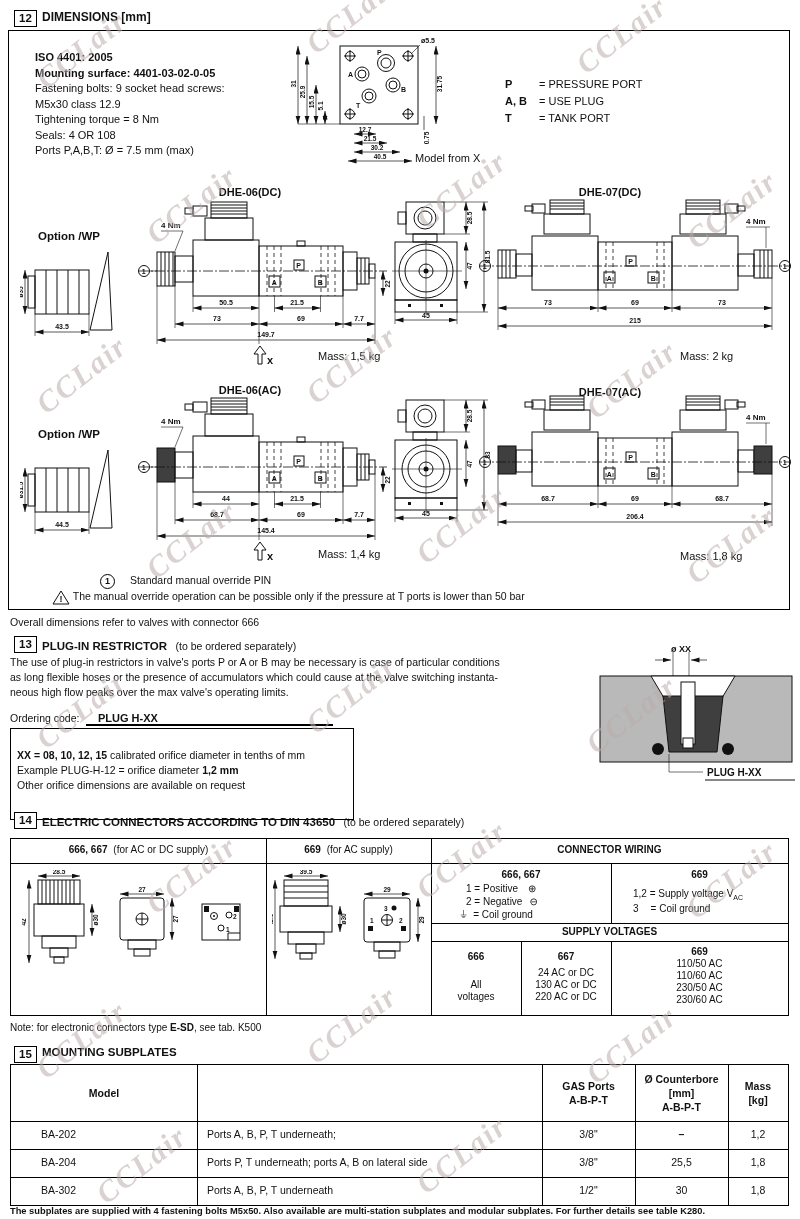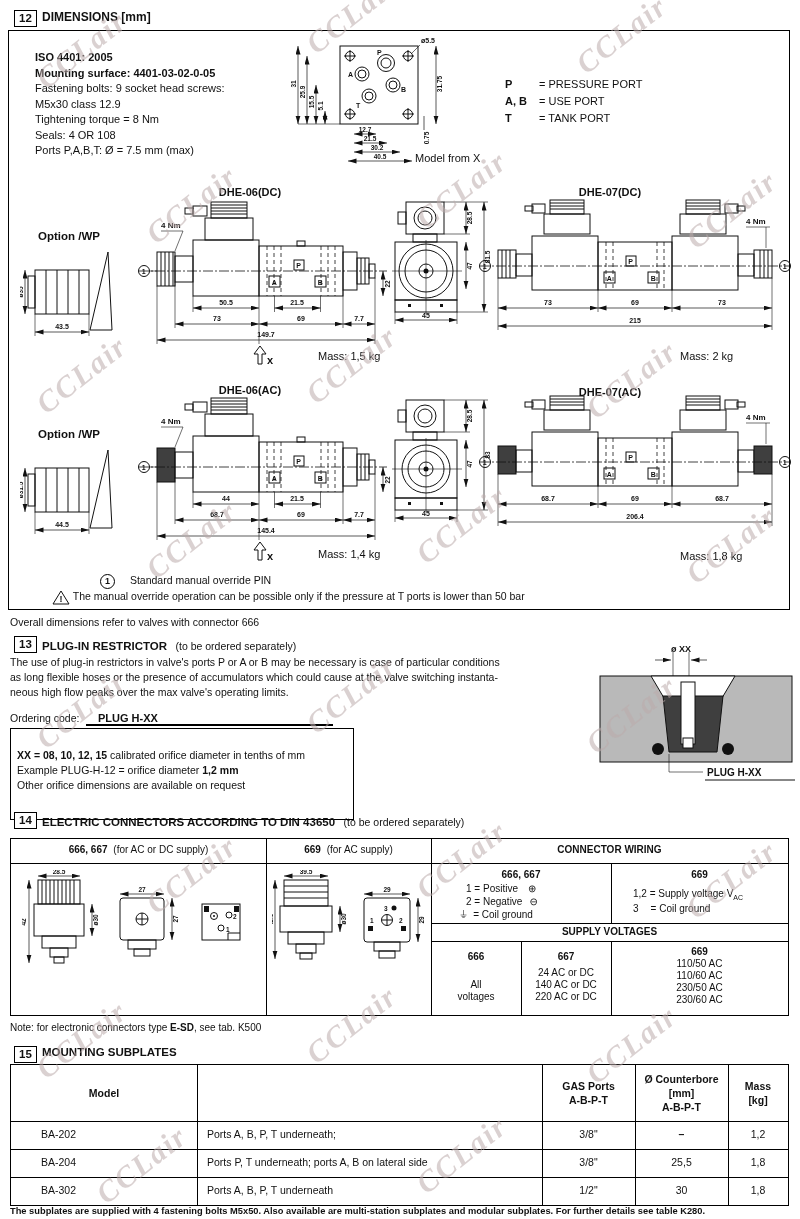--- a/index.html
+++ b/index.html
@@ -116,21 +116,21 @@
   <text class="t65" x="90" y="125" text-anchor="middle">40.5</text>
   <line class="dim" x1="146" y1="12" x2="146" y2="90" marker-start="url(#ar)" marker-end="url(#ar)"></line>
   <text class="t65" transform="translate(152,50) rotate(-90)" text-anchor="middle">31.75</text>
   <line class="dim" x1="134" y1="82" x2="134" y2="96"></line>
   <text class="t65" transform="translate(139,104) rotate(-90)" text-anchor="middle">0.75</text>
 </svg>
 <div class="abs t11" style="left:415px;top:152px">Model from X</div>
 
 <div class="abs" style="left:505px;top:76px">
   <div class="legend-row"><span class="legend-key">P</span><span>= PRESSURE PORT</span></div>
-  <div class="legend-row"><span class="legend-key">A, B</span><span>= USE PORT</span></div>
+  <div class="legend-row"><span class="legend-key">A, B</span><span>= USE PLUG</span></div>
   <div class="legend-row"><span class="legend-key">T</span><span>= TANK PORT</span></div>
 </div>
 
 <div class="abs b t11 cellC" style="left:195px;top:186px;width:110px">DHE-06(DC)</div>
 <div class="abs b t11 cellC" style="left:555px;top:186px;width:110px">DHE-07(DC)</div>
 <div class="abs b" style="left:38px;top:230px;font-size:11.5px">Option /WP</div>
 
 <svg class="abs draw" style="left:20px;top:246px" width="115" height="95" viewBox="0 0 115 95">
   <rect x="8" y="30" width="7" height="32"></rect>
       <rect x="15" y="24" width="54" height="44"></rect>
@@ -568,21 +568,21 @@
   <div class="abs cellC t10 b" style="left:600px;top:30px;width:177px">669</div>
   <div class="abs t10" style="left:622px;top:49px"><span>1,2 = Supply voltage V</span><sub style="font-size:7px">AC</sub></div>
   <div class="abs t10" style="left:622px;top:64px"><span>3</span><span style="margin-left:12px">= Coil ground</span></div>
 
   <div class="abs cellC t10 b" style="left:420px;top:87px;width:357px">SUPPLY VOLTAGES</div>
   <div class="abs cellC t10 b" style="left:420px;top:112px;width:90px">666</div>
   <div class="abs cellC t10" style="left:420px;top:140px;width:90px">All</div>
   <div class="abs cellC t10" style="left:420px;top:152px;width:90px">voltages</div>
   <div class="abs cellC t10 b" style="left:510px;top:112px;width:90px">667</div>
   <div class="abs cellC t10" style="left:510px;top:128px;width:90px">24 AC or DC</div>
-  <div class="abs cellC t10" style="left:510px;top:140px;width:90px">140 AC or DC</div>
+  <div class="abs cellC t10" style="left:510px;top:140px;width:90px">130 AC or DC</div>
   <div class="abs cellC t10" style="left:510px;top:152px;width:90px">220 AC or DC</div>
   <div class="abs cellC t10 b" style="left:600px;top:107px;width:177px">669</div>
   <div class="abs cellC t10" style="left:600px;top:119px;width:177px">110/50 AC</div>
   <div class="abs cellC t10" style="left:600px;top:131px;width:177px">110/60 AC</div>
   <div class="abs cellC t10" style="left:600px;top:143px;width:177px">230/50 AC</div>
   <div class="abs cellC t10" style="left:600px;top:155px;width:177px">230/60 AC</div>
 </div>
 
 <svg class="abs draw" style="left:22px;top:870px" width="235" height="140" viewBox="0 0 235 140">
   <line class="dim" x1="16" y1="6" x2="58" y2="6" marker-start="url(#ar)" marker-end="url(#ar)"></line>

